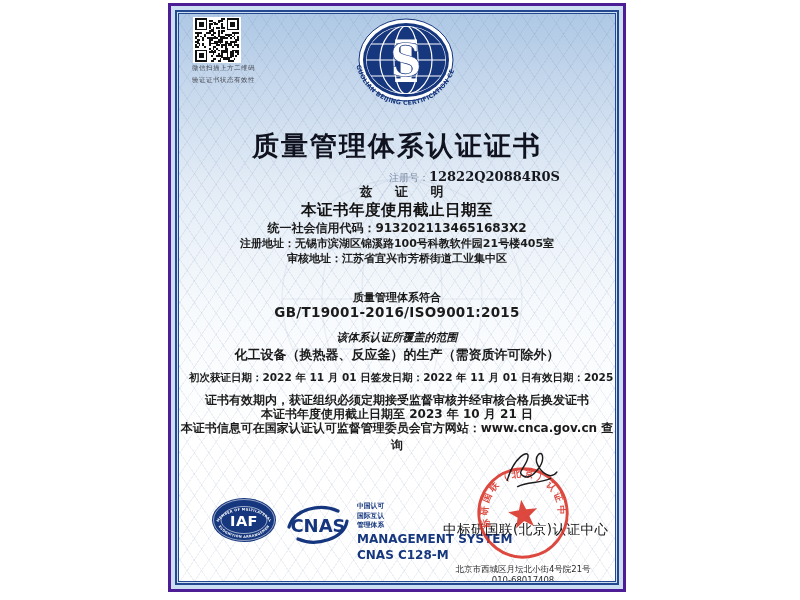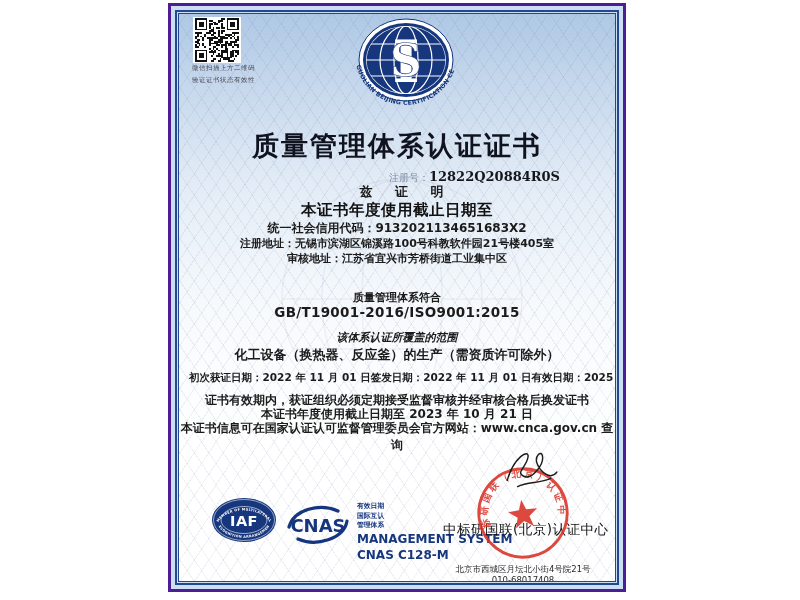--- a/index.html
+++ b/index.html
@@ -162,21 +162,21 @@
         </text>
       </svg>
 
       <svg class="abs cnas" viewBox="0 0 64 40">
         <path d="M 3 22 C 8 4 34 -2 52 6" fill="none" stroke="#15357e" stroke-width="3.2" stroke-linecap="round"></path>
         <path d="M 61 16 C 58 34 30 42 12 34" fill="none" stroke="#15357e" stroke-width="3.2" stroke-linecap="round"></path>
         <text x="32" y="27" text-anchor="middle" font-size="18" font-weight="bold" fill="#15357e">CNAS</text>
       </svg>
 
       <div class="abs cnastext">
-        <div>有效日期</div>
+        <div>中国认可</div>
         <div>国际互认</div>
         <div>管理体系</div>
         <div class="en">MANAGEMENT SYSTEM</div>
         <div class="en">CNAS C128-M</div>
       </div>
 
       <div class="abs footaddr">
         <div>北京市西城区月坛北小街4号院21号</div>
         <div>010-68017408</div>
       </div>

